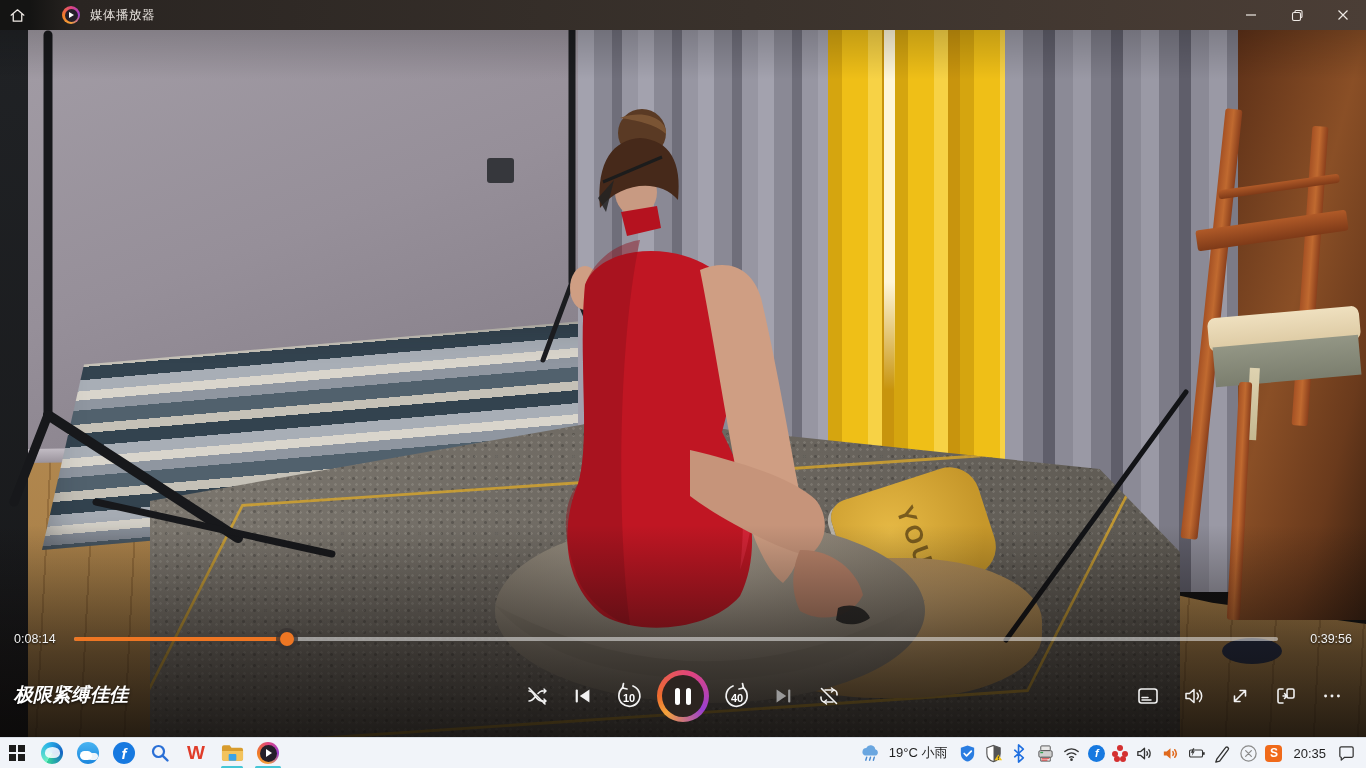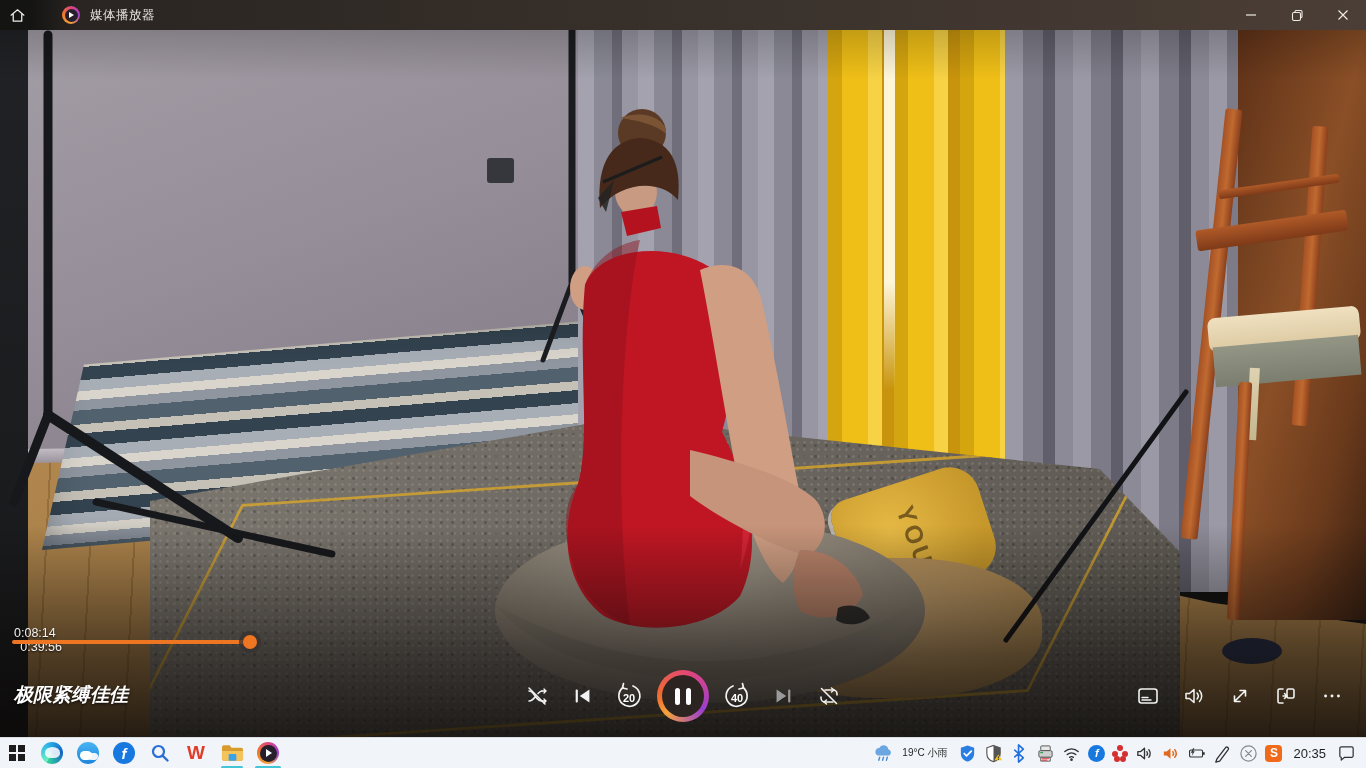--- a/index.html
+++ b/index.html
@@ -64,21 +64,21 @@
   .rug .emblem{position:absolute;left:690px;top:62px;width:150px;height:112px;border-radius:18px 30px 30px 40px;
     background:radial-gradient(circle at 35% 40%,#e6b945,#c6972a 80%);transform:rotate(-18deg);
     display:flex;align-items:center;justify-content:center;box-shadow:-4px 2px 0 rgba(245,240,230,.55);}
   .rug .emblem span{transform:rotate(88deg);color:#7a5c1e;font-size:25px;font-weight:bold;letter-spacing:3px;}
   .cushion{left:495px;top:488px;width:430px;height:185px;border-radius:50%;
     background:radial-gradient(ellipse at 45% 35%,#a59c8e,#837b6e 70%,#6e675c 100%);}
   .navyobj{left:1222px;top:608px;width:60px;height:26px;border-radius:50%;background:#232c44;}
   .overlay{left:0;top:0;width:1366px;height:707px;
     background:linear-gradient(180deg,rgba(0,0,0,.18) 0,rgba(0,0,0,0) 7%,rgba(0,0,0,0) 70%,rgba(12,9,8,.55) 88%,rgba(10,8,7,.82) 100%);}
   
-  .progress-row{position:absolute;left:0;top:626px;width:1366px;height:26px;display:flex;z-index:30;flex-direction:column;}
+  .progress-row{position:absolute;left:0;top:626px;width:1366px;height:26px;display:flex;align-items:center;z-index:30;}
   .ptime{color:#f2f2f2;font-size:12.5px;width:62px;text-align:left;padding-left:14px;text-shadow:0 1px 2px rgba(0,0,0,.8);}
   .ptime.right{width:76px;text-align:right;padding:0 14px 0 0;}
   .ptrack{position:relative;flex:1;height:4px;border-radius:2px;background:rgba(235,235,235,.55);margin:0 12px;}
   .pfill{position:absolute;left:0;top:0;height:4px;border-radius:2px;background:#ee7623;}
   .phandle{position:absolute;top:-5px;width:14px;height:14px;border-radius:50%;background:#ee7623;
     box-shadow:0 0 0 4px rgba(55,50,48,.75);}
   .controls-row{position:absolute;left:0;top:660px;width:1366px;height:72px;z-index:30;}
   .vtitle{position:absolute;left:14px;top:22px;color:#fff;font-size:19px;font-weight:bold;text-shadow:0 1px 3px rgba(0,0,0,.8);font-style:italic;}
   .transport{position:absolute;left:50%;top:0;transform:translateX(-50%);display:flex;align-items:center;gap:10px;height:72px;}
   .cbtn{width:36px;height:36px;display:flex;align-items:center;justify-content:center;position:relative;border-radius:4px;}
@@ -105,21 +105,21 @@
   .edge-ic{background:conic-gradient(from 210deg,#6df0c2,#2bb3e8 35%,#1262c4 65%,#35d39a);position:relative;overflow:hidden;}
   .edge-ic::after{content:"";position:absolute;left:4px;top:5px;width:15px;height:11px;border-radius:50% 50% 40% 40%;background:rgba(255,255,255,.85);}
   .cloud-ic{background:linear-gradient(180deg,#49b4f2,#1b86dd);position:relative;overflow:hidden;}
   .cloud-ic::after{content:"";position:absolute;left:3px;top:9px;width:12px;height:9px;border-radius:6px;background:#fff;box-shadow:7px 1px 0 -1px #eef4fa;}
   .flash-ic{background:#1779e0;color:#fff;font-size:15px;font-weight:bold;font-style:italic;}
   .wps-w{color:#e03c2a;font-size:19px;font-weight:bold;}
   .mp-ic{width:22px;height:22px;border-radius:50%;background:conic-gradient(from -90deg,#f07b28,#e0447e,#9a3fd0,#f4a23a,#f07b28);display:flex;align-items:center;justify-content:center;}
   .mp-ic .in{width:17px;height:17px;border-radius:50%;background:#241f2a;display:flex;align-items:center;justify-content:center;}
   .mp-ic .tri{width:0;height:0;border-left:6px solid #fff;border-top:4px solid transparent;border-bottom:4px solid transparent;margin-left:1px;}
   .tray{margin-left:auto;display:flex;align-items:center;gap:7px;padding-right:10px;}
-  .tray .wtxt{font-size:10px;color:#1f1f1f;margin:0 4px 0 2px;white-space:nowrap;}
+  .tray .wtxt{font-size:13px;color:#1f1f1f;margin:0 4px 0 2px;white-space:nowrap;}
   .tray-ic{width:19px;height:19px;display:flex;align-items:center;justify-content:center;}
   .sogou{width:17px;height:17px;border-radius:4px;background:#f06a1a;color:#fff;font-weight:bold;font-size:12px;
     display:flex;align-items:center;justify-content:center;}
   .clock{font-size:13px;color:#1f1f1f;margin:0 4px;}
   .flower{position:relative;width:16px;height:16px;}
   .flower i{position:absolute;width:6px;height:6px;border-radius:50%;background:#d43030;}
 </style>
 </head>
 <body>
 
@@ -256,21 +256,21 @@
         <svg width="22" height="22" viewBox="0 0 24 24">
           <rect x="4" y="5" width="2.4" height="14" rx="1" fill="#f2f2f2"></rect>
           <path d="M19 5 L8.5 12 L19 19 Z" fill="#f2f2f2"></path>
         </svg>
       </div>
       <div class="cbtn">
         <svg width="30" height="30" viewBox="0 0 30 30">
           <path d="M9 6.5 A 10.5 10.5 0 1 0 19 5" fill="none" stroke="#f2f2f2" stroke-width="1.7" stroke-linecap="round"></path>
           <path d="M9.5 2.5 L8.5 7 L13 8" fill="none" stroke="#f2f2f2" stroke-width="1.7" stroke-linecap="round" stroke-linejoin="round"></path>
         </svg>
-        <span class="seek-num">20</span>
+        <span class="seek-num">10</span>
       </div>
       <div class="playbtn">
         <div class="pin">
             <div class="bar"></div>
             <div class="bar"></div>
           </div>
       </div>
       <div class="cbtn">
         <svg width="30" height="30" viewBox="0 0 30 30">
           <path d="M21 6.5 A 10.5 10.5 0 1 1 11 5" fill="none" stroke="#f2f2f2" stroke-width="1.7" stroke-linecap="round"></path>

